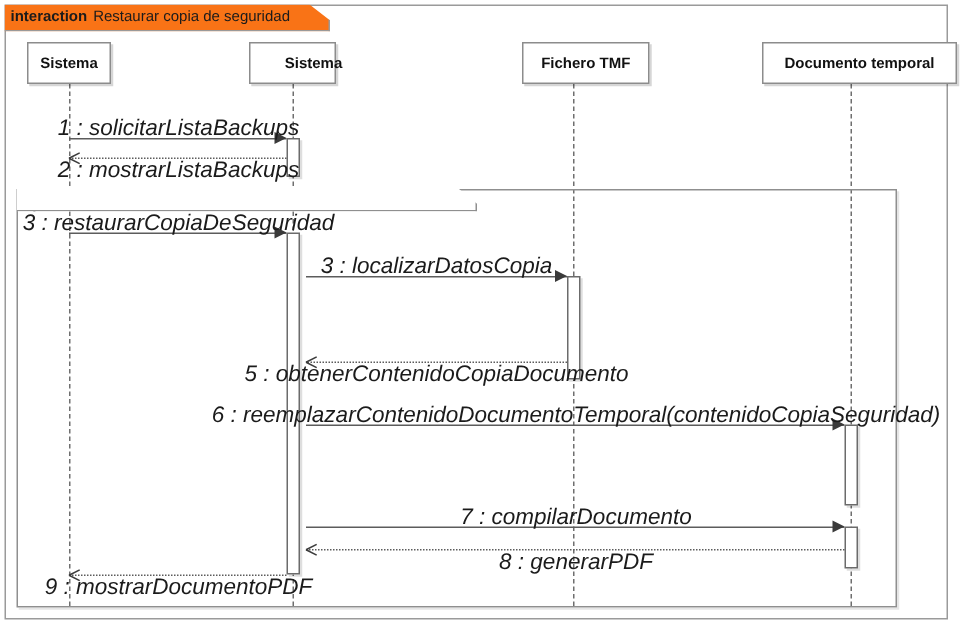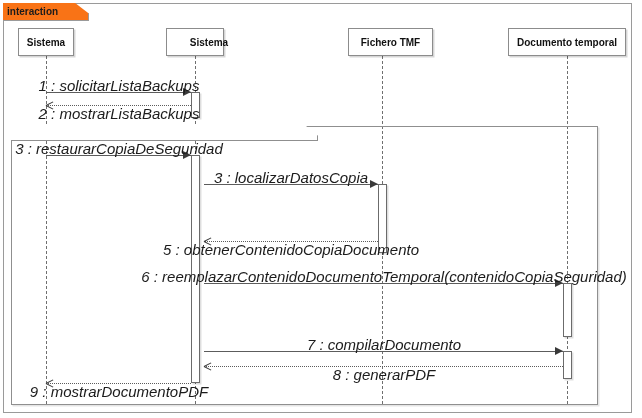--- a/index.html
+++ b/index.html
@@ -157,37 +157,38 @@
   }
 </style>
 </head>
 <body>
 
 <div id="canvas">
 
   <div class="frame"></div>
   <div class="frame-tab">
     <span class="kw">interaction</span>
+    <span>Restaurar copia de seguridad</span>
   </div>
 
   <div id="layer-lifelines">
       <div class="lifeline-line" style="left: 46px; top: 56px; height: 348px;"></div>
       <div class="lifeline-head" style="left: 18px; top: 28px; width: 56px; height: 28px;">
         <span>Sistema</span>
       </div>
       <div class="lifeline-line" style="left: 195px; top: 56px; height: 348px;"></div>
       <div class="lifeline-head" style="left: 166px; top: 28px; width: 58px; height: 28px; padding-left: 28px;">
         <span>Sistema</span>
       </div>
       <div class="lifeline-line" style="left: 382px; top: 56px; height: 348px;"></div>
       <div class="lifeline-head" style="left: 348px; top: 28px; width: 85px; height: 28px;">
         <span>Fichero TMF</span>
       </div>
       <div class="lifeline-line" style="left: 567px; top: 56px; height: 348px;"></div>
-      <div class="lifeline-head" style="left: 508px; top: 28px; width: 118px; height: 28px;">
+      <div class="lifeline-head" style="left: 508px; top: 28px; width: 130px; height: 28px;">
         <span>Documento temporal</span>
       </div>
     </div>
   <div id="layer-fragment">
       <div class="fragment" style="left: 11px; top: 126px; width: 587px; height: 279px;"></div>
       <div class="fragment-tab" style="left: 11px; top: 126px; width: 307px;">
         <span class="kw">alt</span>
       </div>
     </div>
   <div id="layer-activations">

